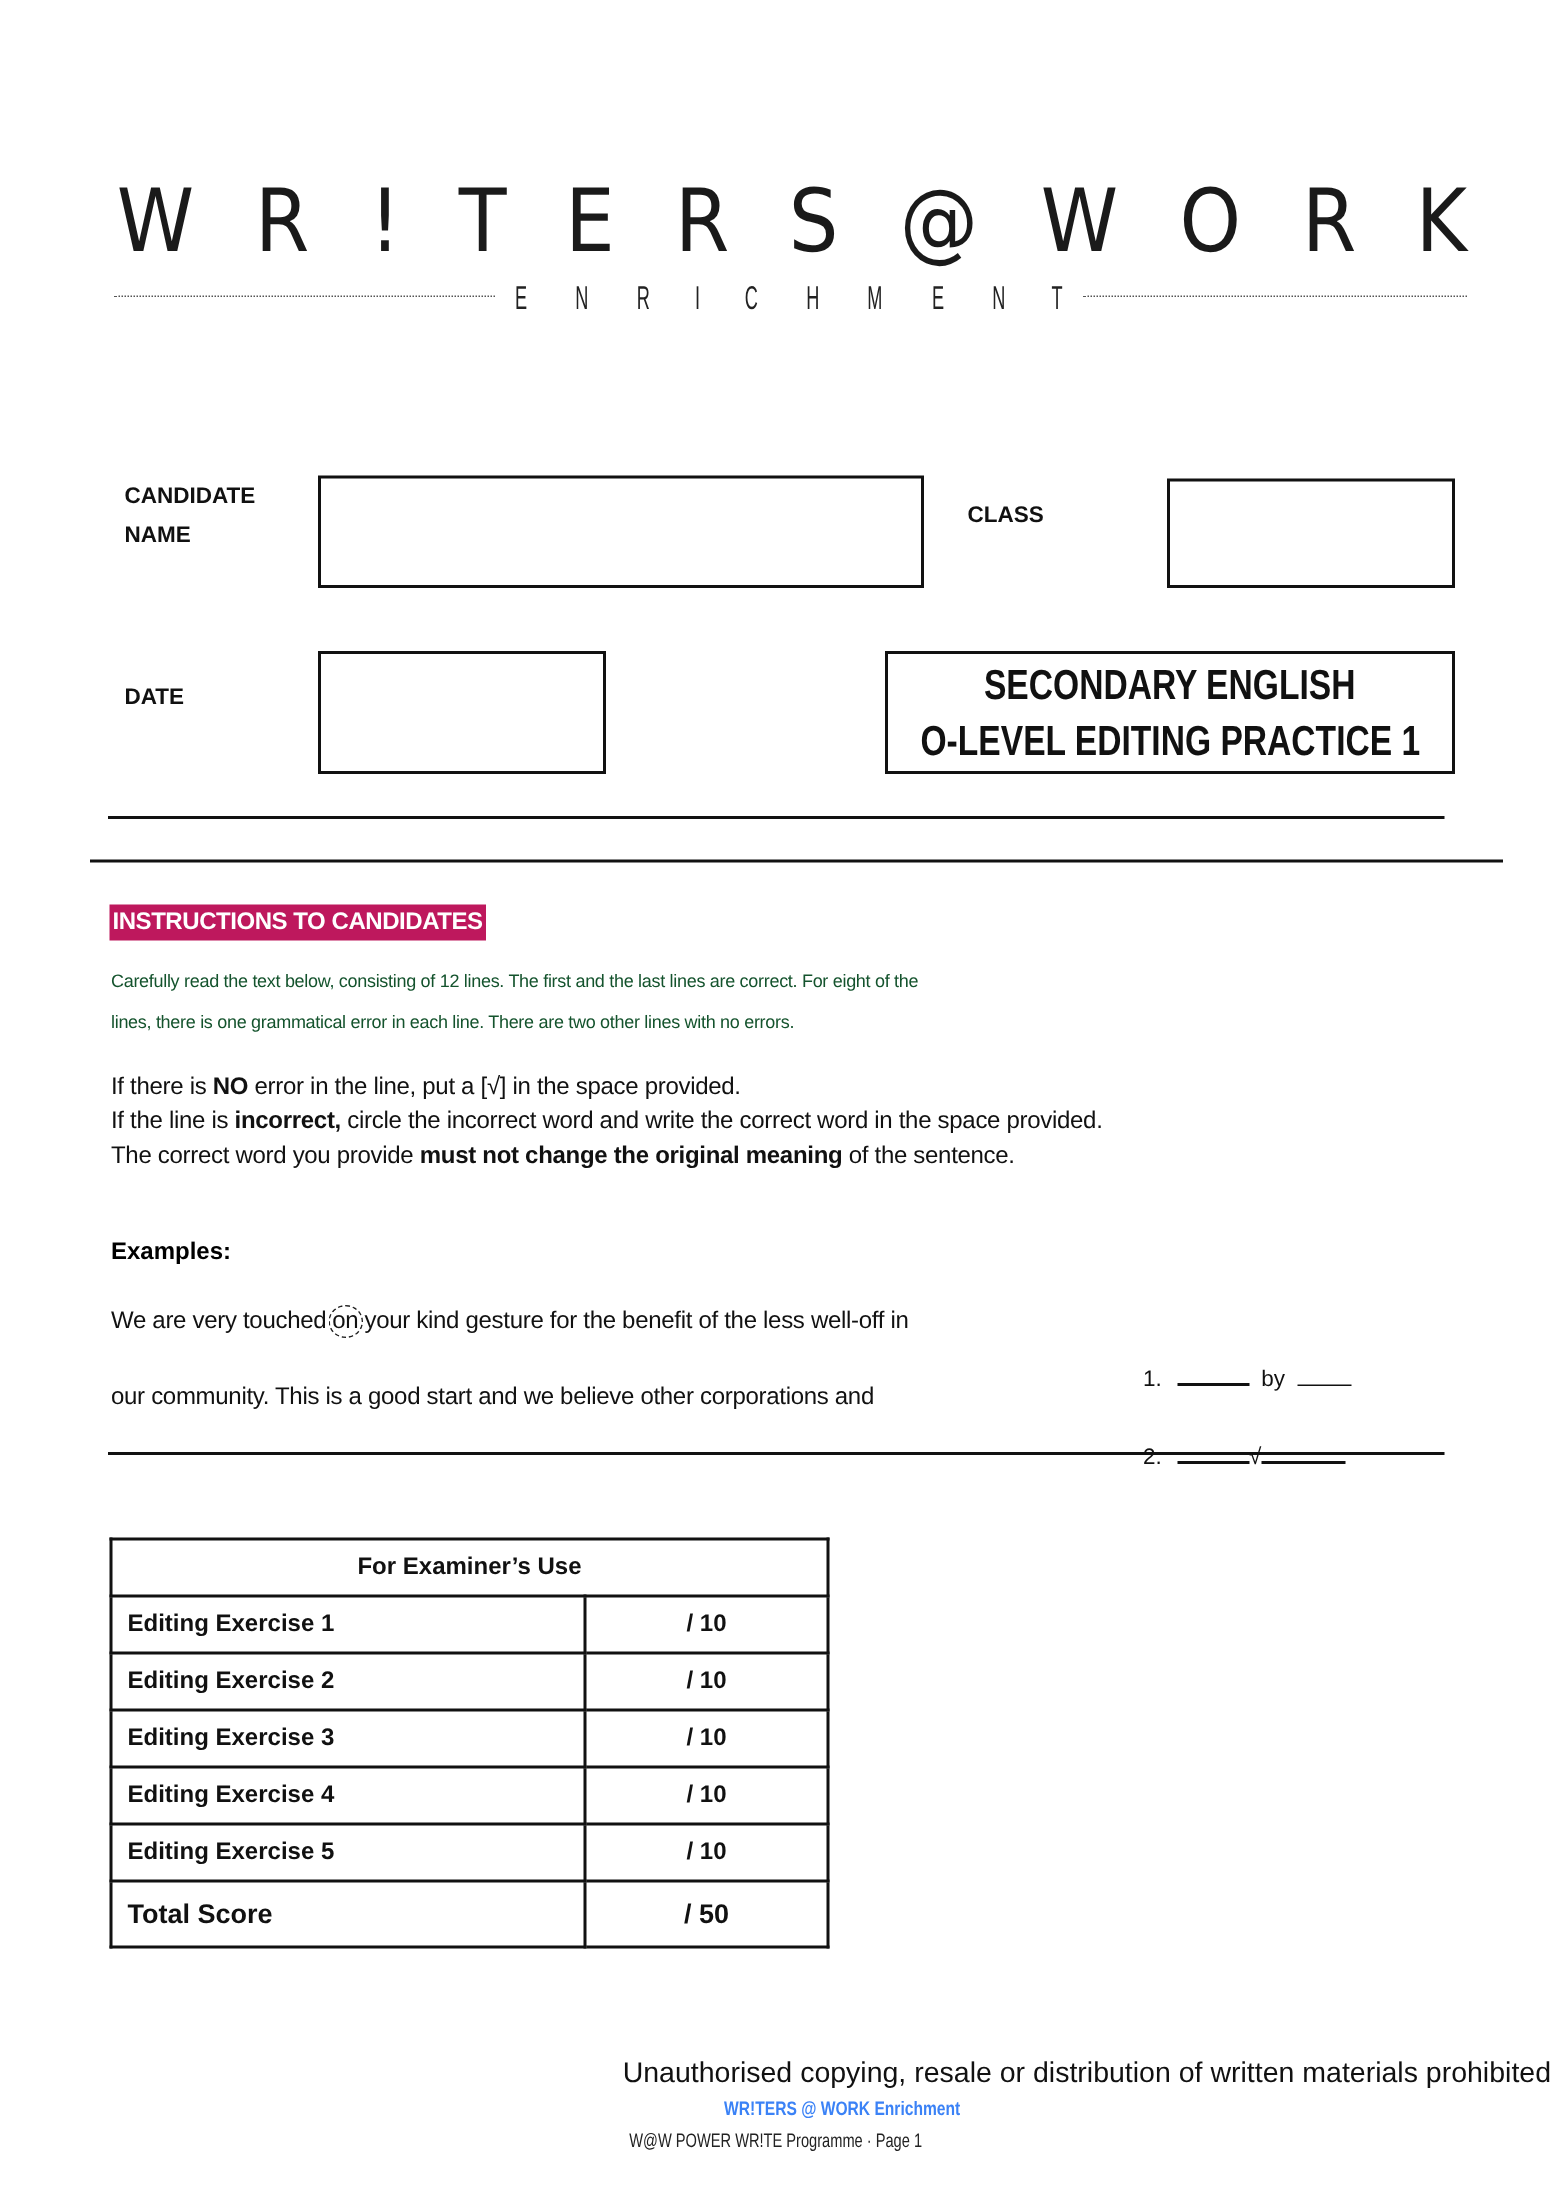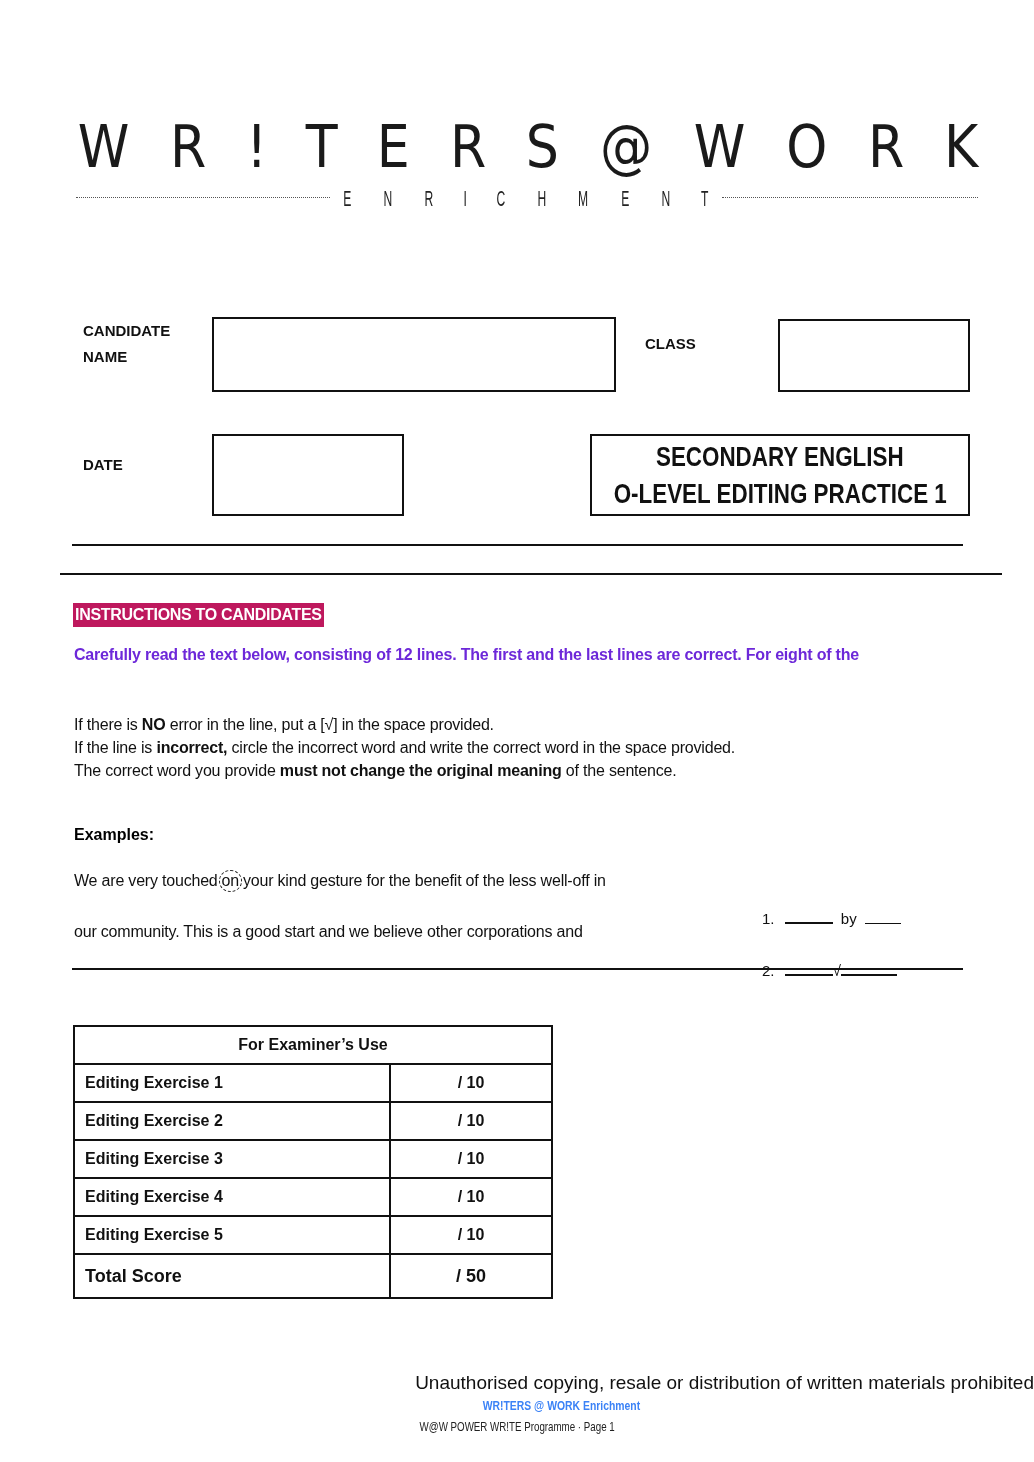--- a/index.html
+++ b/index.html
@@ -47,22 +47,22 @@
 
     .hr { height: 0; border-top: 2px solid #111; }
 
     
     .instr-heading {
       left: 73px; top: 603px; height: 24px; background: #be185d; color: #fff;
       font-weight: bold; font-size: 16px; line-height: 24px; padding: 0 2px;
       letter-spacing: -0.3px;
     }
     .para-bold {
-      left: 74px; width: 880px; font-weight: bold; font-size: 16px; line-height: 27px;
-      letter-spacing: -0.2px; color: #6d28d9;
+      left: 74px; width: 880px; font-weight: normal; font-size: 12px; line-height: 27px;
+      letter-spacing: -0.2px; color: #14532d;
     }
     .para {
       left: 74px; width: 880px; font-size: 16px; line-height: 23px; color: #111;
       letter-spacing: -0.2px;
     }
     .u { font-weight: bold; }
     .b { font-weight: bold; }
 
     .examples-label { left: 74px; top: 826px; font-weight: bold; font-size: 16px; }
     .example-line { left: 74px; font-size: 16px; color: #111; letter-spacing: -0.2px; white-space: nowrap; }
@@ -153,20 +153,21 @@
   <div class="title-line">O-LEVEL EDITING PRACTICE 1</div>
 </div>
 
 <div class="abs hr" style="left:72px; top:544px; width:891px;"></div>
 <div class="abs hr" style="left:60px; top:573px; width:942px;"></div>
 
 <div class="abs instr-heading">INSTRUCTIONS TO CANDIDATES</div>
 
 <div class="abs para-bold" style="top:641px;">
   <div>Carefully read the text below, consisting of 12 lines. The first and the last lines are correct. For eight of the</div>
+  <div>lines, there is one grammatical error in each line. There are two other lines with no errors.</div>
 </div>
 
 <div class="abs para" style="top:713px;">
   <div><span>If there is </span><span class="b">NO</span><span> error in the line, put a [√] in the space provided.</span></div>
   <div><span>If the line is </span><span class="u">incorrect,</span><span> circle the incorrect word and write the correct word in the space provided.</span></div>
   <div><span>The correct word you provide </span><span class="u">must not change the original meaning</span><span> of the sentence.</span></div>
 </div>
 
 <div class="abs examples-label">Examples:</div>
 

